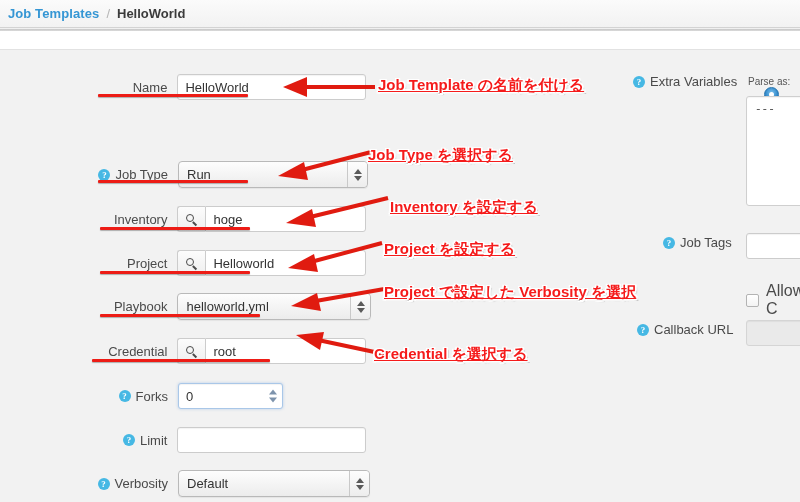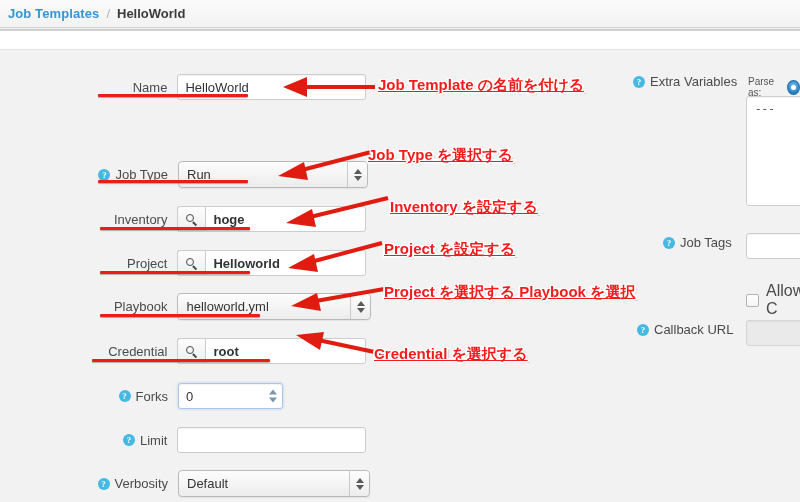--- a/index.html
+++ b/index.html
@@ -86,21 +86,21 @@
   
   .lookup { display:flex; align-items:stretch; height:26px; }
   .lookup .sbtn {
     width:28px; border:1px solid #cccccc; border-right:none;
     border-radius:3px 0 0 3px;
     background:linear-gradient(to bottom,#fcfcfc,#efefef);
     display:flex; align-items:center; justify-content:center;
   }
   .lookup .sfield {
     flex:1; background:#fff; border:1px solid #cccccc; border-radius:0 3px 3px 0;
-    font-size:13px; color:#333; padding:0 7px; display:flex; align-items:center;font-weight:bold;
+    font-size:13px; color:#333; padding:0 7px; display:flex; align-items:center;
   }
   .mag { position:relative; width:11px; height:11px; }
   .mag .ring { position:absolute; left:0; top:0; width:8px;height:8px;border:1.6px solid #4a4a4a;border-radius:50%; }
   .mag .hdl { position:absolute; left:7px; top:7px; width:5px;height:1.6px;background:#4a4a4a;transform:rotate(45deg);transform-origin:left center; }
 
   
   .spinner-arrows {
     position:absolute; right:5px; top:50%; transform:translateY(-50%);
     display:flex; flex-direction:column; align-items:center;
   }
@@ -264,21 +264,21 @@
       </span>
     </div>
   </div>
 
   <div class="frow" style="left:633px; top:24px;">
     <div class="flabel">
       <span class="help-icon">?</span>
       <span>Extra Variables</span>
     </div>
   </div>
-  <div class="frow" style="left:748px; top:26px;">
+  <div class="frow" style="left:748px; top:26px;flex-direction:column;">
     <span style="font-size:10px;color:#555;">Parse as:</span>
     <span class="fradio" style="margin-left:5px;">
         <span class="dot"></span>
       </span>
   </div>
 
   <div class="ftextarea" style="position:absolute; left:746px; top:46px; width:115px; height:110px;">---</div>
 
   <div class="frow" style="left:663px; top:185px;">
     <div class="flabel">
@@ -331,21 +331,21 @@
     <path d="M120,8 L45,28" stroke="#e01b10" stroke-width="4" fill="none"></path>
     <path d="M26,33 L52,19 L56,37 Z" fill="#e01b10"></path>
   </svg>
   <div class="ann-text" style="left:384px; top:240px;">Project を設定する</div>
 
   <div class="ann-underline" style="left:100px; top:314px; width:160px;"></div>
   <svg class="ann-arrow" style="left:265px; top:280px;" width="130" height="38">
     <path d="M125,8 L45,22" stroke="#e01b10" stroke-width="4" fill="none"></path>
     <path d="M26,26 L52,13 L56,31 Z" fill="#e01b10"></path>
   </svg>
-  <div class="ann-text" style="left:384px; top:283px;">Project を選択する Playbook を選択</div>
+  <div class="ann-text" style="left:384px; top:283px;">Project で設定した Verbosity を選択</div>
 
   <div class="ann-underline" style="left:92px; top:359px; width:178px;"></div>
   <svg class="ann-arrow" style="left:270px; top:327px;" width="132" height="42">
     <path d="M128,30 L48,13" stroke="#e01b10" stroke-width="4" fill="none"></path>
     <path d="M26,8 L54,5 L50,23 Z" fill="#e01b10"></path>
   </svg>
   <div class="ann-text" style="left:374px; top:345px;">Credential を選択する</div>
 
 </div>
 

